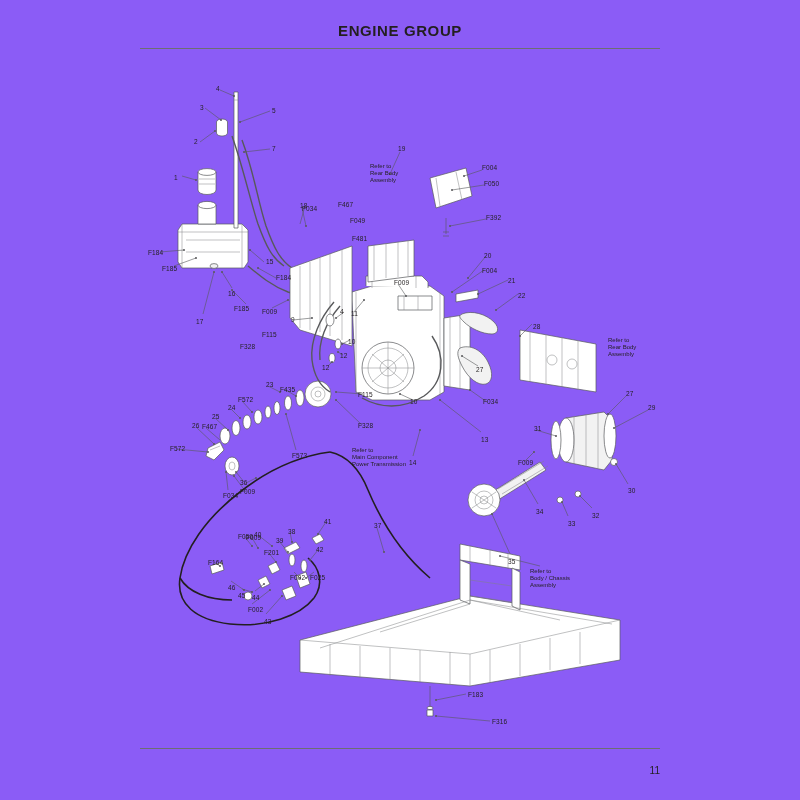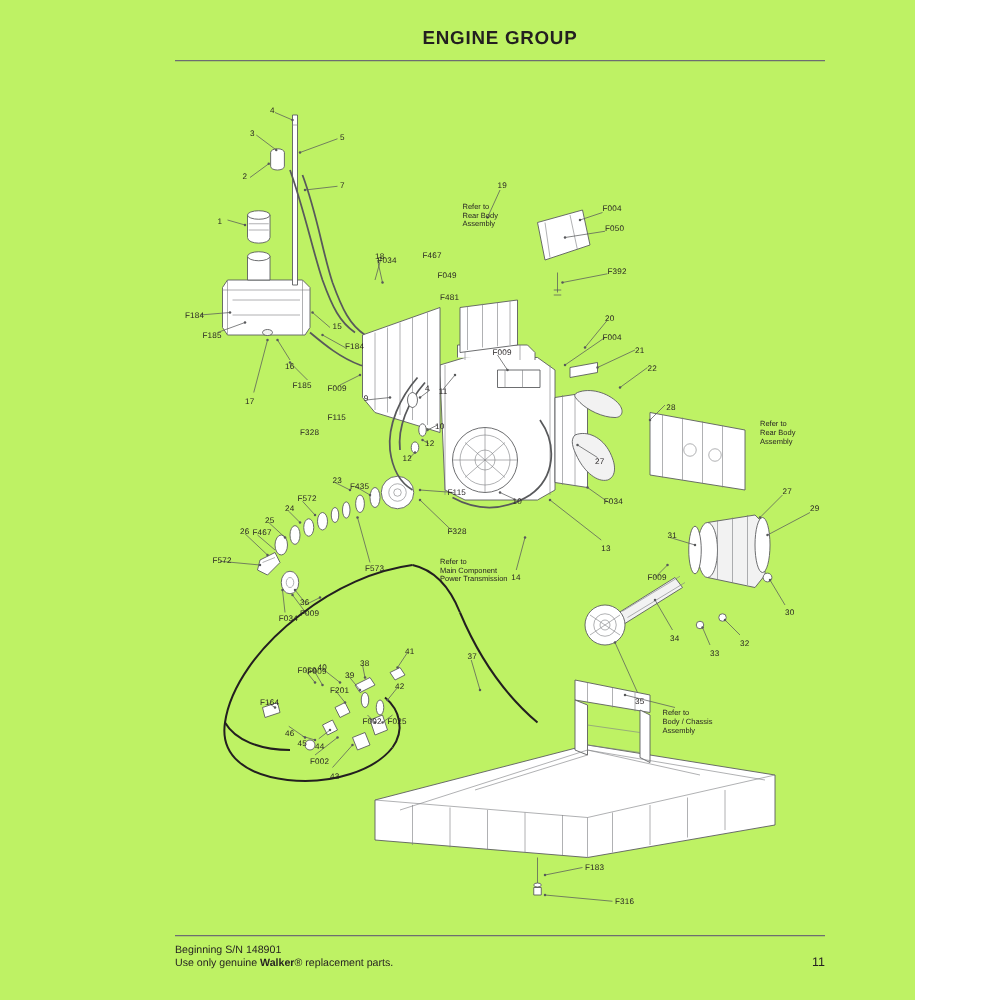--- a/index.html
+++ b/index.html
@@ -2,23 +2,23 @@
 <html><head>
 <meta charset="utf-8">
 <style>
   html, body {
     margin: 0;
     padding: 0;
     background: #ffffff;
   }
   #page {
     position: relative;
-    width: 732px;
+    width: 800px;
     height: 800px;
-    background: #bef264;
+    background: #8b5cf6;
     font-family: "Liberation Sans", sans-serif;
     color: #231f20;
     overflow: hidden;
   }
   #title {
     position: absolute;
     top: 22px;
     left: 0;
     width: 800px;
     text-align: center;
@@ -506,19 +506,15 @@
         <div>Power Transmission</div>
       </div>
       <div class="note" style="left: 530px; top: 568px;">
         <div>Refer to</div>
         <div>Body / Chassis</div>
         <div>Assembly</div>
       </div>
     </div>
 
   <div id="footer-rule"></div>
-  <div id="footer-left">
-    <div>Beginning S/N 148901</div>
-    <div><span>Use only genuine </span><b>Walker</b><span>® replacement parts.</span></div>
-  </div>
   <div id="page-number">11</div>
 
 </div>
 
 </body></html>

